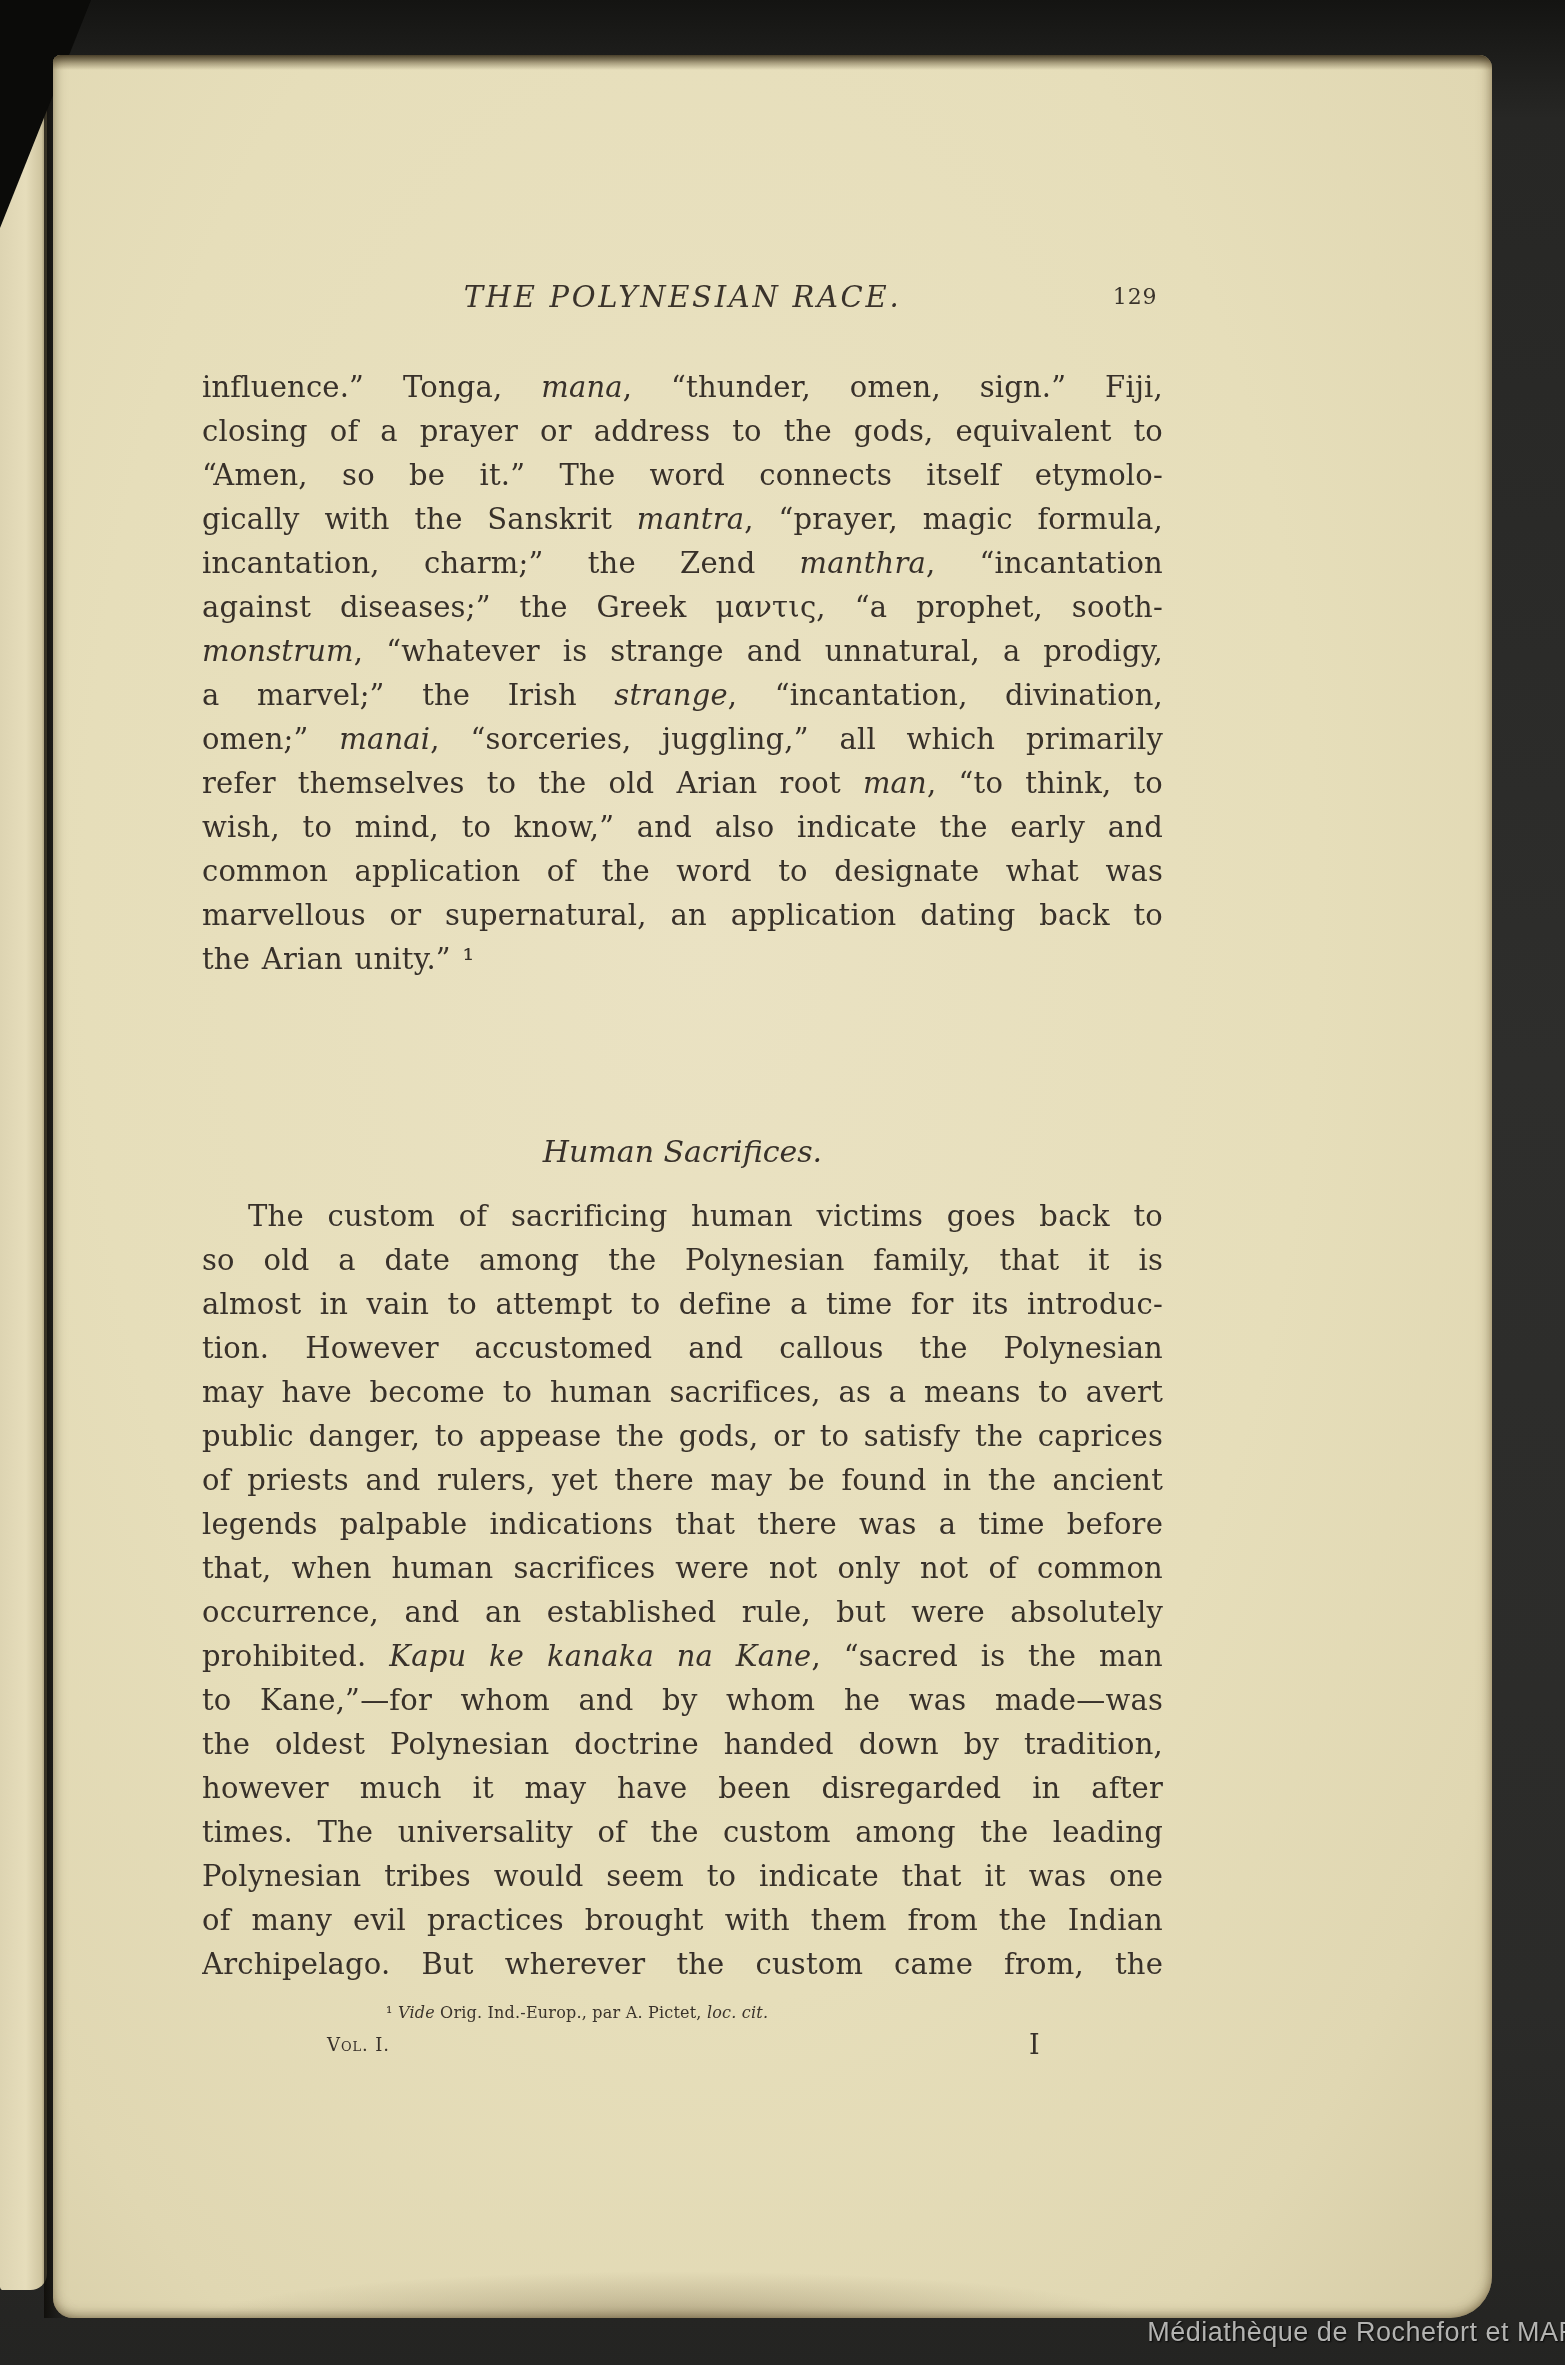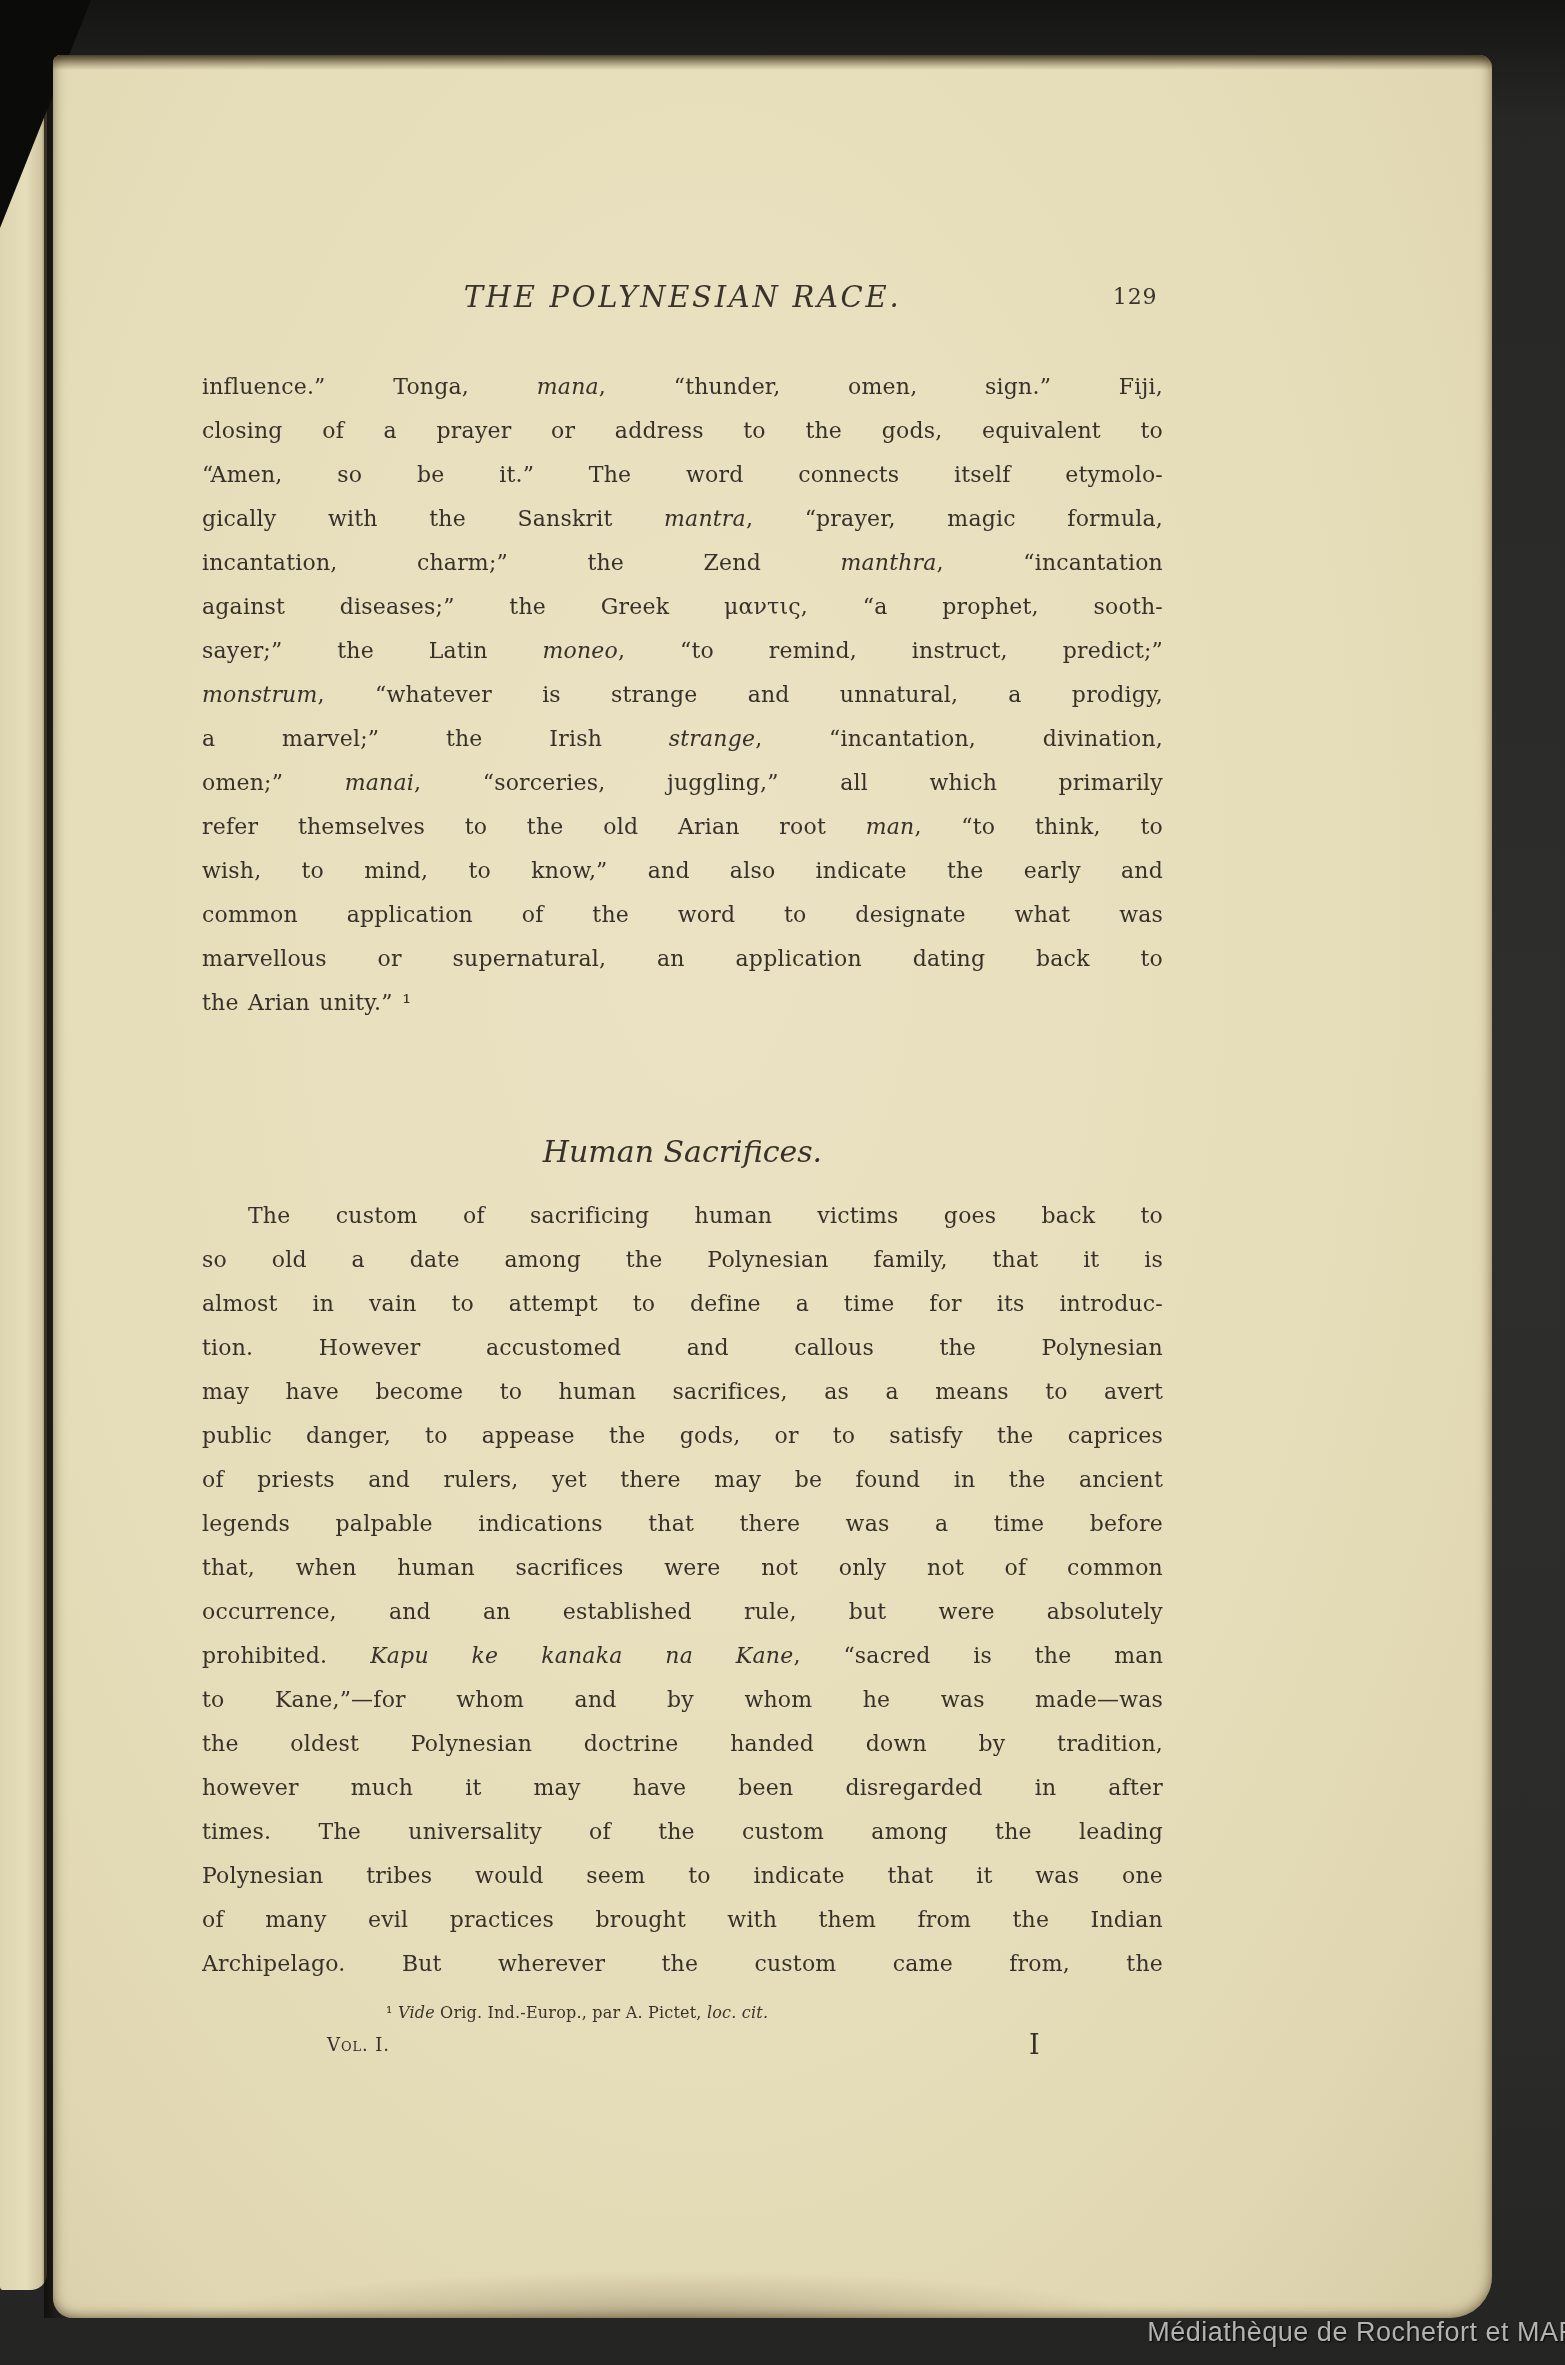--- a/index.html
+++ b/index.html
@@ -57,21 +57,21 @@
     font-size:22px;line-height:46px;letter-spacing:0.9px;
   }
   .text-block{
     position:absolute;left:149px;top:0;width:961px;height:2263px;
     color:#38312a;
   }
   .para{position:absolute;left:0;width:961px;}
   #para1{top:310px;}
   #para2{top:1139px;}
   .line{
-    height:44px;line-height:44px;font-size:22px;letter-spacing:0.2px;word-spacing:2.3px;
+    height:44px;line-height:44px;font-size:29px;letter-spacing:0.2px;word-spacing:2.3px;
     text-align:justify;text-align-last:justify;-moz-text-align-last:justify;
     overflow:hidden;white-space:nowrap0;
   }
   .line.ragged{text-align-last:left;-moz-text-align-last:left;}
   .line.indent{text-indent:46px;}
   .section-heading{
     position:absolute;left:149px;top:1075px;width:961px;
     text-align:center;font-style:italic;font-size:30px;color:#38312a;line-height:44px;
   }
   .footnote{
@@ -108,21 +108,20 @@
     </div>
 
     <div class="text-block">
       <div class="para" id="para1">
           <div class="line">influence.”  Tonga, <i>mana</i>, “thunder, omen, sign.”  Fiji,</div>
           <div class="line">closing of a prayer or address to the gods, equivalent to</div>
           <div class="line">“Amen, so be it.”  The word connects itself etymolo-</div>
           <div class="line">gically with the Sanskrit <i>mantra</i>, “prayer, magic formula,</div>
           <div class="line">incantation, charm;” the Zend <i>manthra</i>, “incantation</div>
           <div class="line">against diseases;” the Greek μαντις, “a prophet, sooth-</div>
-          <div class="line">sayer;” the Latin <i>moneo</i>, “to remind, instruct, predict;”</div>
           <div class="line"><i>monstrum</i>, “whatever is strange and unnatural, a prodigy,</div>
           <div class="line">a marvel;” the Irish <i>strange</i>, “incantation, divination,</div>
           <div class="line">omen;” <i>manai</i>, “sorceries, juggling,” all which primarily</div>
           <div class="line">refer themselves to the old Arian root <i>man</i>, “to think, to</div>
           <div class="line">wish, to mind, to know,” and also indicate the early and</div>
           <div class="line">common application of the word to designate what was</div>
           <div class="line">marvellous or supernatural, an application dating back to</div>
           <div class="line ragged">the Arian unity.” ¹</div>
         </div>
       <div class="para" id="para2">

